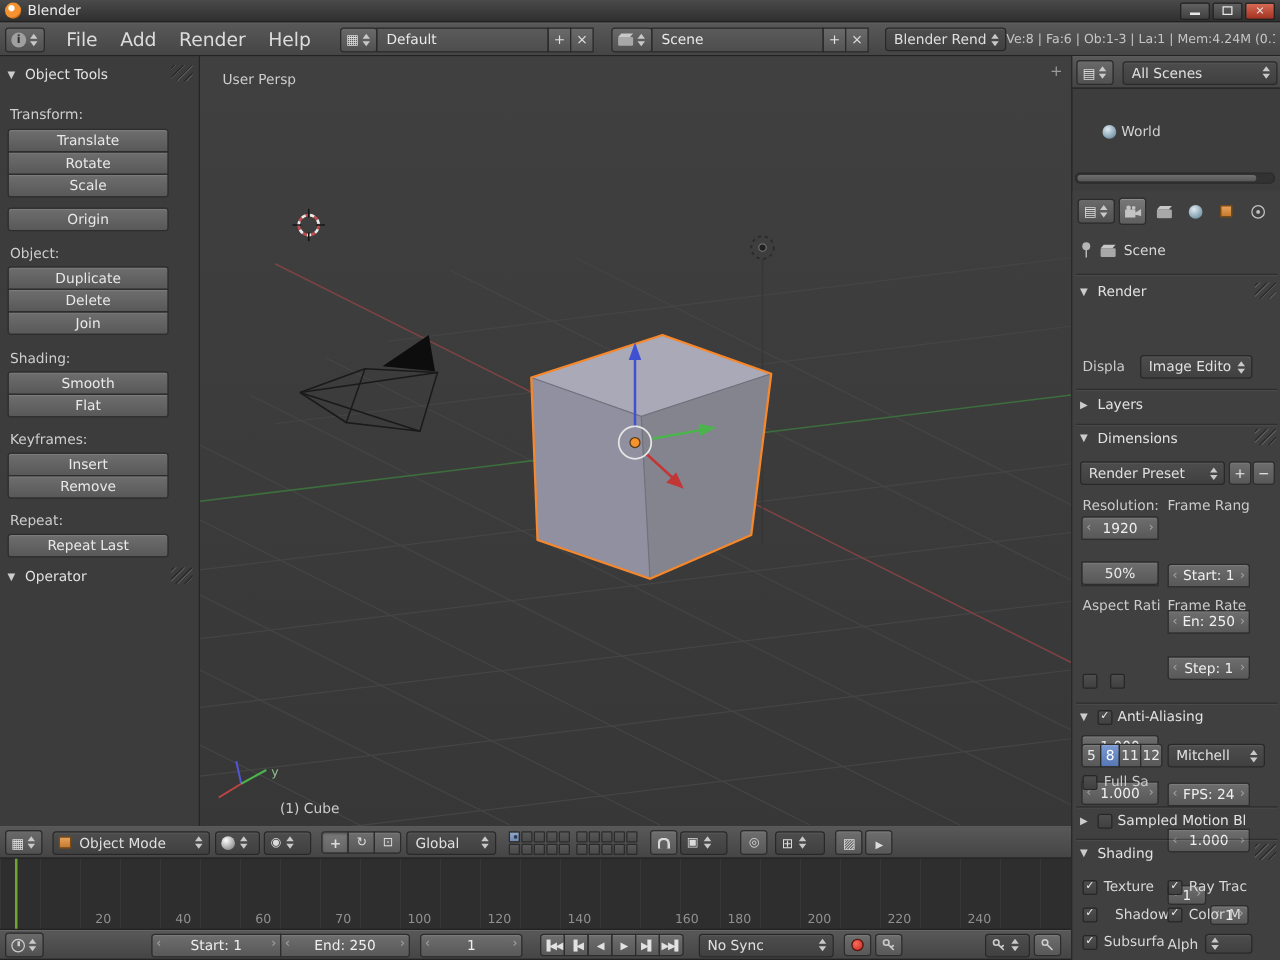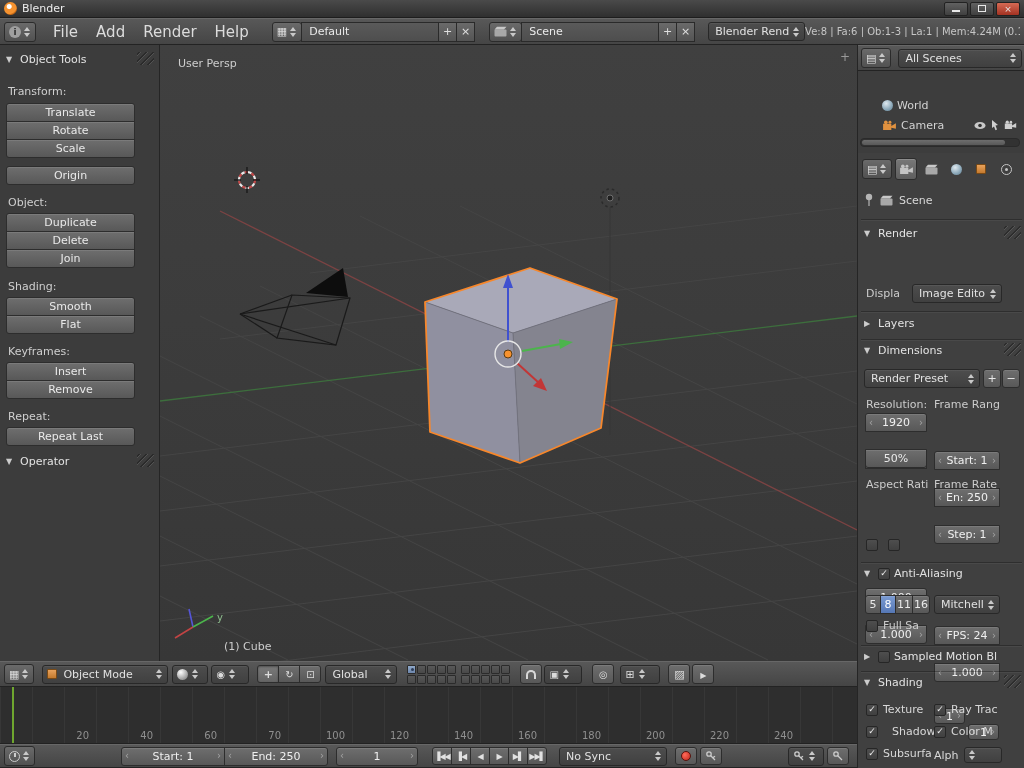--- a/index.html
+++ b/index.html
@@ -364,21 +364,21 @@
 
 <div id="ruler">
   <div id="cframe"></div>
   <span class="tick" style="left:59px">20</span>
   <span class="tick" style="left:123px">40</span>
   <span class="tick" style="left:187px">60</span>
   <span class="tick" style="left:251px">70</span>
   <span class="tick" style="left:315px">100</span>
   <span class="tick" style="left:379px">120</span>
   <span class="tick" style="left:443px">140</span>
-  <span class="tick" style="left:507px">160</span>
+  <span class="tick" style="left:529px">160</span>
   <span class="tick" style="left:571px">180</span>
   <span class="tick" style="left:635px">200</span>
   <span class="tick" style="left:699px">220</span>
   <span class="tick" style="left:763px">240</span>
 </div>
 
 <div id="tlhdr" class="bar">
   <span class="etb" style="margin-left:2px">
       <i class="clock"></i>
       <i class="ud"></i>
@@ -447,42 +447,20 @@
           <i class="ud"></i>
         </span>
       <span class="menubtn" style="width:128px;margin-left:7px">
           <span>All Scenes</span>
           <i class="ud"></i>
         </span>
     </div>
     <div class="orow" style="top:50px;padding-left:24px">
       <i class="wball"></i>
       <span>World</span>
-    </div>
-    <div class="orow" style="top:70px;padding-left:24px">
-      <svg width="15" height="11" viewBox="0 0 16 12">
-          <path d="M1,4 h9 v7 h-9 z M10,6.5 L15,3.5 v6 L10,8.5 z" fill="#e0913f"></path>
-          <circle cx="4" cy="2.5" r="2" fill="#e0913f"></circle>
-          <circle cx="8.5" cy="2.5" r="1.6" fill="#e0913f"></circle>
-        </svg>
-      <span>Camera</span>
-      <span class="orow-icons">
-        <svg width="12" height="9">
-            <ellipse cx="6" cy="4.5" rx="5.5" ry="3.6" fill="#c9c9c9"></ellipse>
-            <circle cx="6" cy="4.5" r="1.8" fill="#333"></circle>
-          </svg>
-        <svg width="8" height="11">
-            <polygon points="1,0 7,5 4.5,5.5 6,9.5 4.5,10.2 3,6.5 1,8" fill="#d0d0d0"></polygon>
-          </svg>
-        <svg width="13" height="10" viewBox="0 0 16 12">
-            <path d="M1,4 h9 v7 h-9 z M10,6.5 L15,3.5 v6 L10,8.5 z" fill="#cfcfcf"></path>
-            <circle cx="4" cy="2.5" r="2" fill="#cfcfcf"></circle>
-            <circle cx="8.5" cy="2.5" r="1.6" fill="#cfcfcf"></circle>
-          </svg>
-      </span>
     </div>
     <div class="hscroll">
         <div class="thumb"></div>
       </div>
   </div>
 
   <div id="props">
     <div class="abs row" style="left:4px;top:5px;gap:3px">
       <span class="etb">
           <i class="gi g-propsed"></i>
@@ -579,23 +557,23 @@
 
     <div class="ph abs" style="left:6px;top:414px">
         <i class="tri d"></i>
         <span class="cb on"></span>
         <span>Anti-Aliasing</span>
       </div>
     <div class="hgroup abs" style="left:7px;top:442px">
       <span class="btn" style="width:16px;height:19px">5</span>
       <span class="btn sel-blue" style="width:16px;height:19px">8</span>
       <span class="btn" style="width:18px;height:19px">11</span>
-      <span class="btn" style="width:18px;height:19px">16</span>
-    </div>
-    <span class="menubtn abs" style="left:76px;top:442px;width:66px">
+      <span class="btn" style="width:18px;height:19px">12</span>
+    </div>
+    <span class="menubtn abs" style="left:76px;top:442px;width:78px">
         <span>Mitchell</span>
         <i class="ud"></i>
       </span>
     <div class="abs row" style="left:8px;top:466px;gap:5px">
       <span class="cb"></span>
       <span class="plbl" style="position:static">Full Sa</span>
     </div>
 
     <div class="sep" style="top:492px"></div>
 

